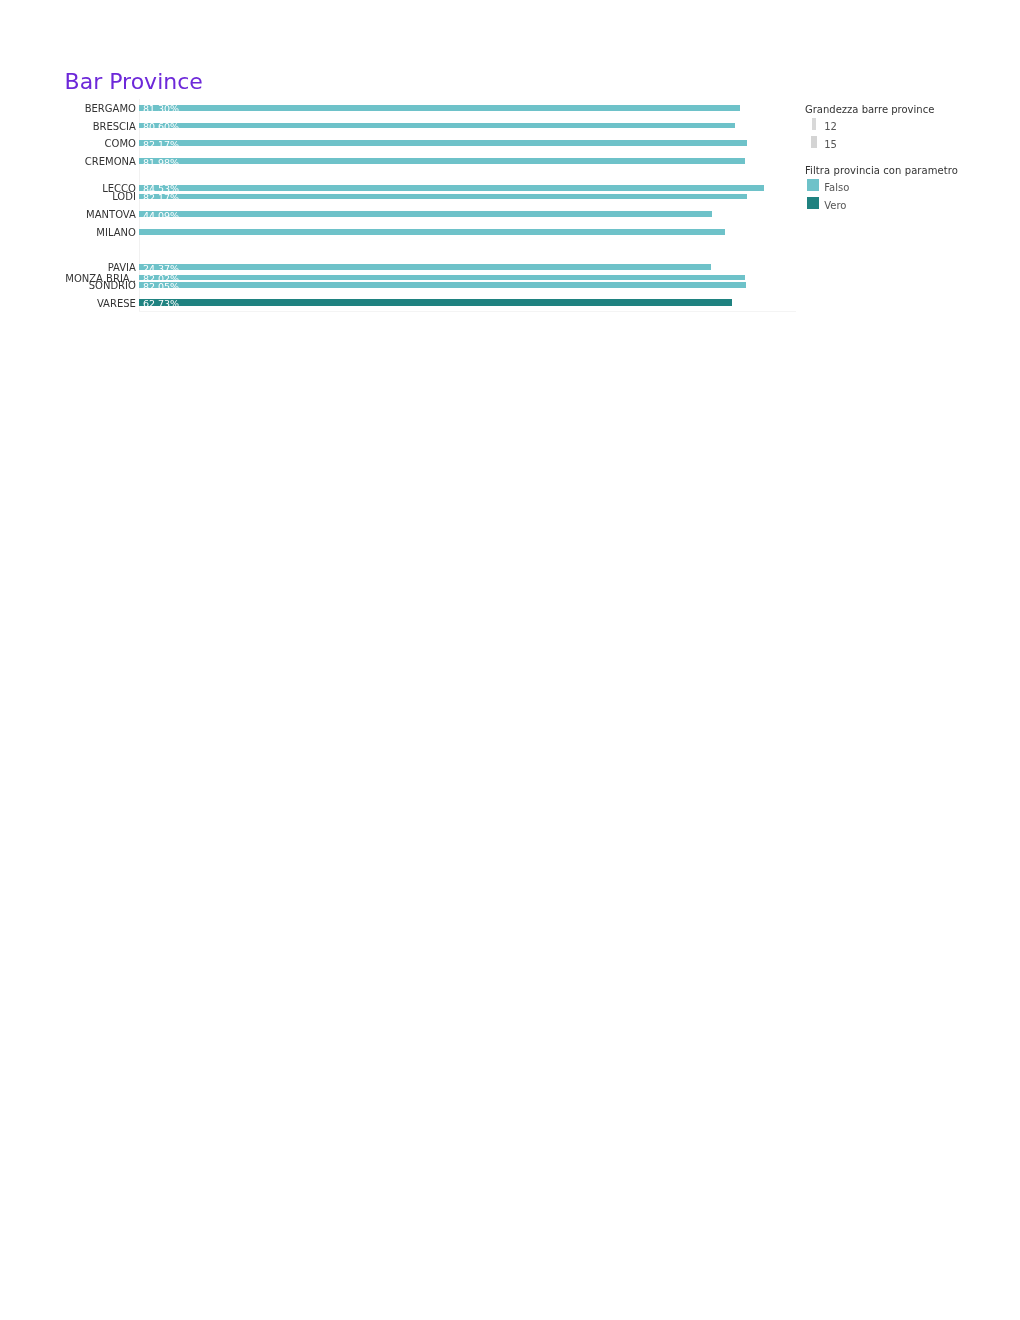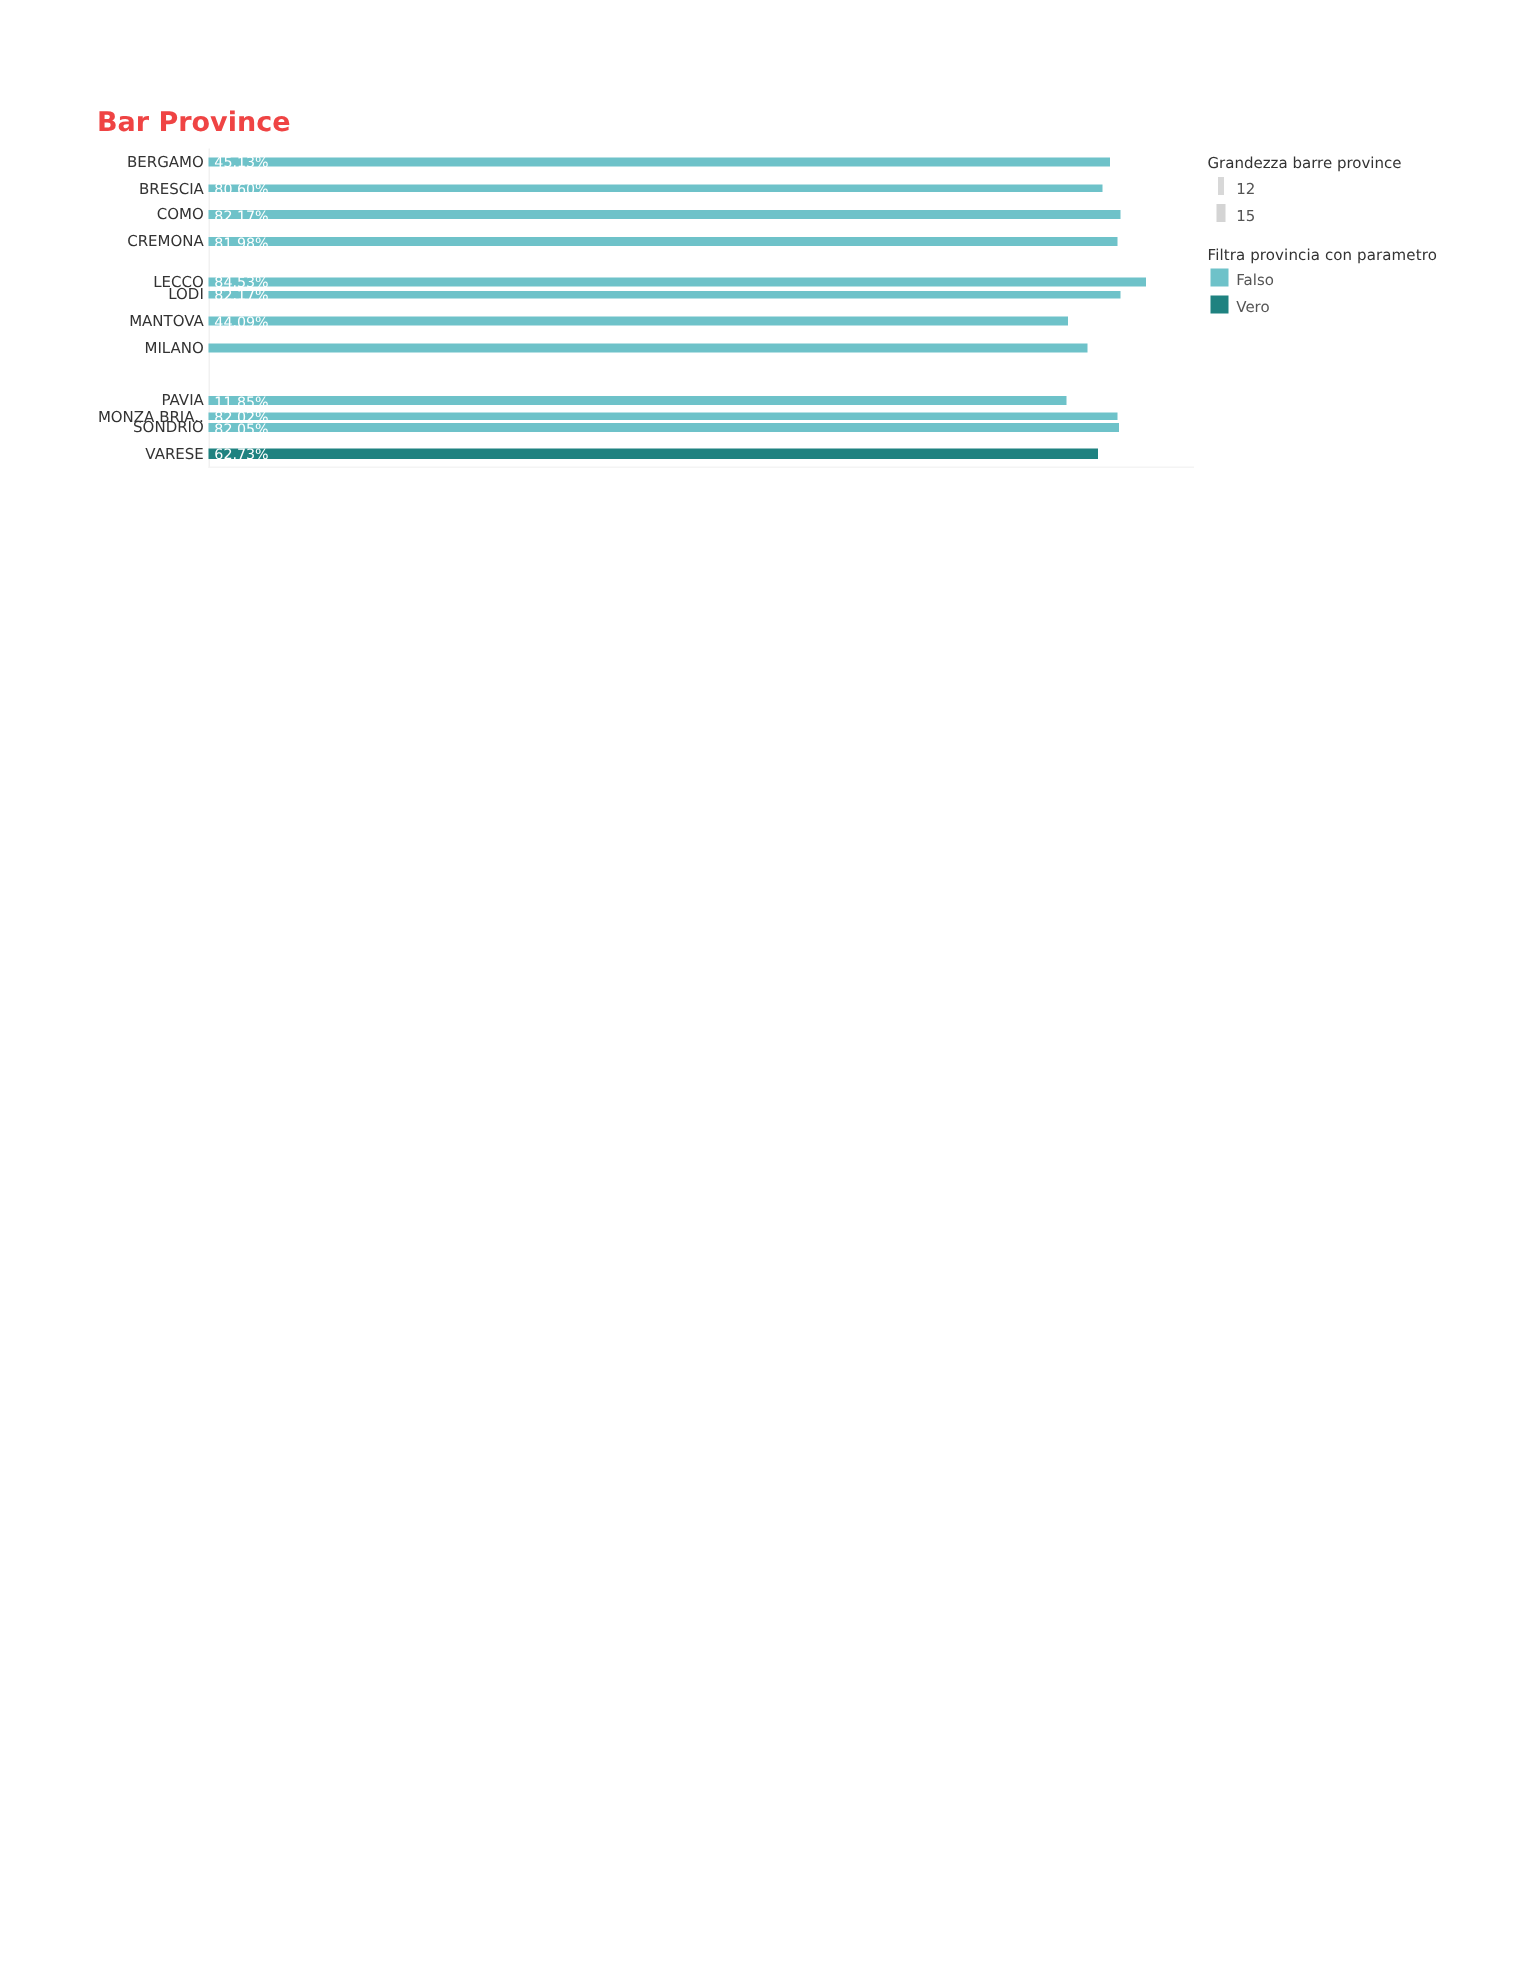--- a/index.html
+++ b/index.html
@@ -1,22 +1,22 @@
 <!DOCTYPE html>
 <html><head>
 <meta charset="utf-8">
 <style>
   html,body{margin:0;padding:0;background:#ffffff;}
   body{width:1020px;height:1320px;
        font-family:"DejaVu Sans",sans-serif;
        -webkit-font-smoothing:antialiased;-moz-osx-font-smoothing:grayscale;}
   #root{position:relative;width:1020px;height:1320px;background:#ffffff;overflow:hidden;}
 
-  .viz-title{position:absolute;left:64.6px;top:72.5px;font-size:18px;font-weight:700;line-height:17px;
-             color:#ef4444;white-space:nowrap;}
+  .viz-title{position:absolute;left:64.6px;top:72.5px;font-size:22px;font-weight:400;line-height:17px;
+             color:#6d28d9;white-space:nowrap;}
 
   
   .chart-panel{position:absolute;left:138.7px;top:101px;width:662px;height:216px;}
   .axis-line{position:absolute;left:0.3px;top:-2.4px;width:1px;height:213.5px;background:#f1f1f1;}
   .bottom-line{position:absolute;left:0.3px;top:209.6px;width:657.5px;height:1.4px;background:#f4f4f4;}
 
   .row{position:absolute;left:0;height:17.78px;width:662px;}
   .cat-label{position:absolute;right:100%;top:0px;width:220px;padding-right:2.8px;text-align:right;
              font-size:10px;line-height:10px;color:#333333;white-space:nowrap;}
   .bar{position:absolute;left:0px;}
@@ -36,21 +36,21 @@
 <div id="root">
   <div class="viz-title">Bar Province</div>
 
   <div class="chart-panel">
     <div class="axis-line"></div>
     <div class="bottom-line"></div>
     <div id="rows">
         <div class="row" style="top: 0px;">
           <div class="cat-label" style="top: 2.9px;">BERGAMO</div>
           <div class="bar" style="height: 5.7px; top: 3.95px; width: 601.457px; background: rgb(110, 194, 201);"></div>
-          <div class="bar-label" style="top: 3.4px;">45.13%</div>
+          <div class="bar-label" style="top: 3.4px;">81.30%</div>
         </div>
         <div class="row" style="top: 17.72px;">
           <div class="cat-label" style="top: 2.9px;">BRESCIA</div>
           <div class="bar" style="height: 5.7px; top: 3.95px; width: 596.279px; background: rgb(110, 194, 201);"></div>
           <div class="bar-label" style="top: 3.4px;">80.60%</div>
         </div>
         <div class="row" style="top: 35.44px;">
           <div class="cat-label" style="top: 2.9px;">COMO</div>
           <div class="bar" style="height: 5.7px; top: 3.95px; width: 607.894px; background: rgb(110, 194, 201);"></div>
           <div class="bar-label" style="top: 3.4px;">82.17%</div>
@@ -81,21 +81,21 @@
           <div class="bar-label" style="top: 3.4px; margin-top: 36px;">79.23%</div>
         </div>
         <div class="row" style="top: 141.76px; margin-top: 28px;">
           <div class="cat-label" style="top: 2.9px;">MONZA BRIA..</div>
           <div class="bar" style="height: 5.7px; top: 3.95px; width: 606.784px; background: rgb(110, 194, 201);"></div>
           <div class="bar-label" style="top: 3.4px;">82.02%</div>
         </div>
         <div class="row" style="top: 159.48px;">
           <div class="cat-label" style="top: 2.9px;">PAVIA</div>
           <div class="bar" style="height: 5.7px; top: 3.95px; width: 572.161px; background: rgb(110, 194, 201);"></div>
-          <div class="bar-label" style="top: 3.4px;">11.85%</div>
+          <div class="bar-label" style="top: 3.4px;">24.37%</div>
         </div>
         <div class="row" style="top: 177.2px;">
           <div class="cat-label" style="top: 2.9px;">SONDRIO</div>
           <div class="bar" style="height: 5.7px; top: 3.95px; width: 607.006px; background: rgb(110, 194, 201);"></div>
           <div class="bar-label" style="top: 3.4px;">82.05%</div>
         </div>
         <div class="row" style="top: 194.92px;">
           <div class="cat-label" style="top: 2.9px;">VARESE</div>
           <div class="bar" style="height: 7px; top: 3.3px; width: 593.32px; background: rgb(31, 130, 128);"></div>
           <div class="bar-label" style="top: 3.4px;">62.73%</div>

